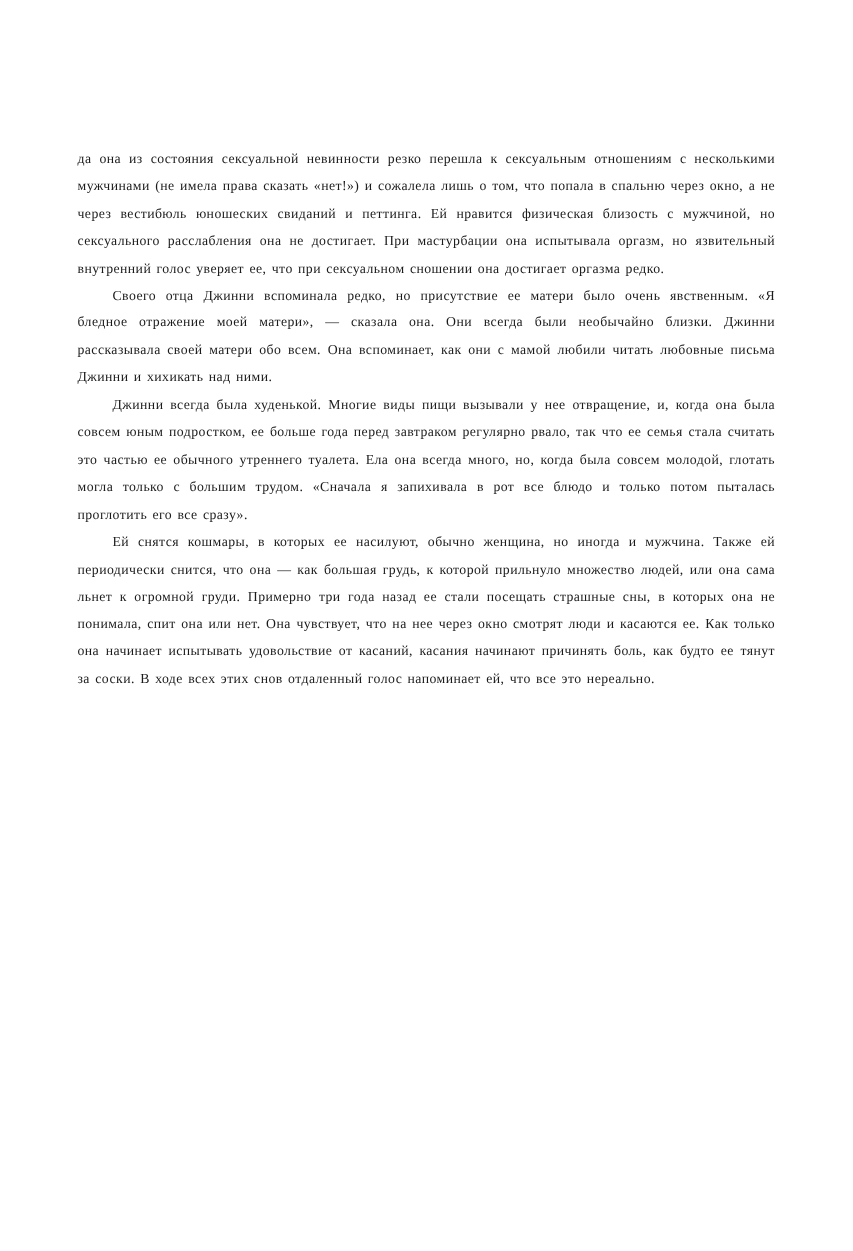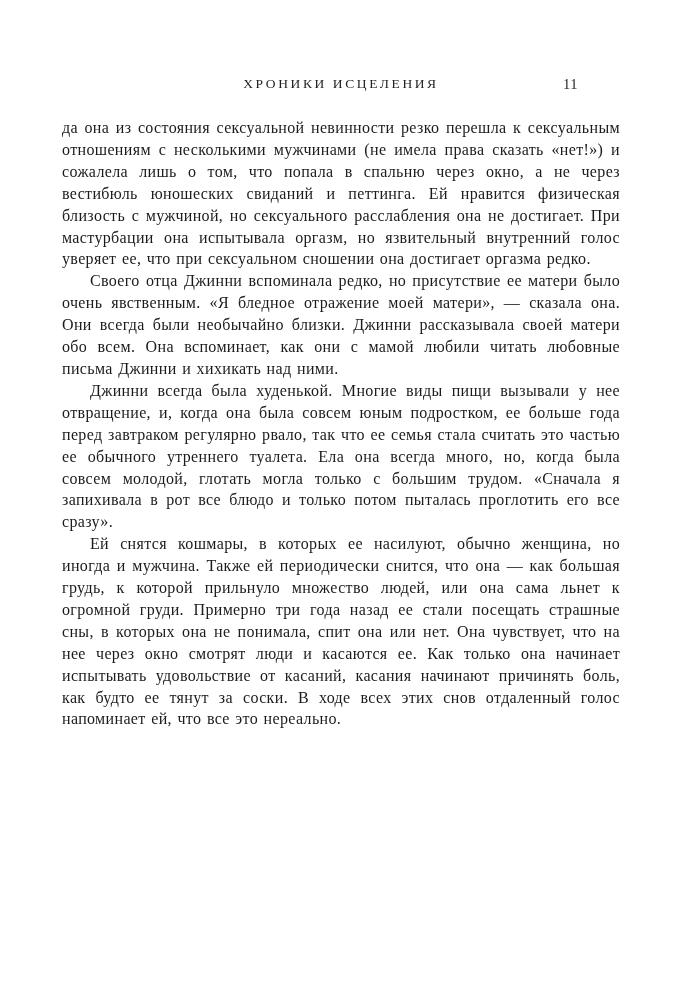--- a/index.html
+++ b/index.html
@@ -38,41 +38,37 @@
     font-size: 14.5px;
     letter-spacing: 0.5px;
     color: #1f1f1f;
   }
   .page-body {
     position: absolute;
     top: 117px;
     left: 62px;
     width: 558px;
     text-align: justify;
-    font-size: 16px;
+    font-size: 11px;
     line-height: 21.9px;
     letter-spacing: 0.35px;
     word-spacing: 1.2px;
   }
   .para {
     margin: 0;
     padding: 0;
   }
   .para.indent {
     text-indent: 28px;
   }
 </style>
 </head>
 <body>
 
 <div class="page">
-  <header class="page-header">
-    <span class="running-title">ХРОНИКИ ИСЦЕЛЕНИЯ</span>
-    <span class="page-number">11</span>
-  </header>
 
   <main class="page-body">
       <p class="para">да она из состояния сексуальной невинности резко перешла к сексуальным отношениям с несколькими мужчинами (не имела права сказать «нет!») и сожалела лишь о том, что попала в спальню через окно, а не через вестибюль юношеских свиданий и петтинга. Ей нравится физическая близость с мужчиной, но сексуального расслабления она не достигает. При мастурбации она испытывала оргазм, но язвительный внутренний голос уверяет ее, что при сексуальном сношении она достигает оргазма редко.</p>
       <p class="para indent">Своего отца Джинни вспоминала редко, но присутствие ее матери было очень явственным. «Я бледное отражение моей матери», — сказала она. Они всегда были необычайно близки. Джинни рассказывала своей матери обо всем. Она вспоминает, как они с мамой любили читать любовные письма Джинни и хихикать над ними.</p>
       <p class="para indent">Джинни всегда была худенькой. Многие виды пищи вызывали у нее отвращение, и, когда она была совсем юным подростком, ее больше года перед завтраком регулярно рвало, так что ее семья стала считать это частью ее обычного утреннего туалета. Ела она всегда много, но, когда была совсем молодой, глотать могла только с большим трудом. «Сначала я запихивала в рот все блюдо и только потом пыталась проглотить его все сразу».</p>
       <p class="para indent">Ей снятся кошмары, в которых ее насилуют, обычно женщина, но иногда и мужчина. Также ей периодически снится, что она — как большая грудь, к которой прильнуло множество людей, или она сама льнет к огромной груди. Примерно три года назад ее стали посещать страшные сны, в которых она не понимала, спит она или нет. Она чувствует, что на нее через окно смотрят люди и касаются ее. Как только она начинает испытывать удовольствие от касаний, касания начинают причинять боль, как будто ее тянут за соски. В ходе всех этих снов отдаленный голос напоминает ей, что все это нереально.</p>
     </main>
 </div>
 
 </body></html>

